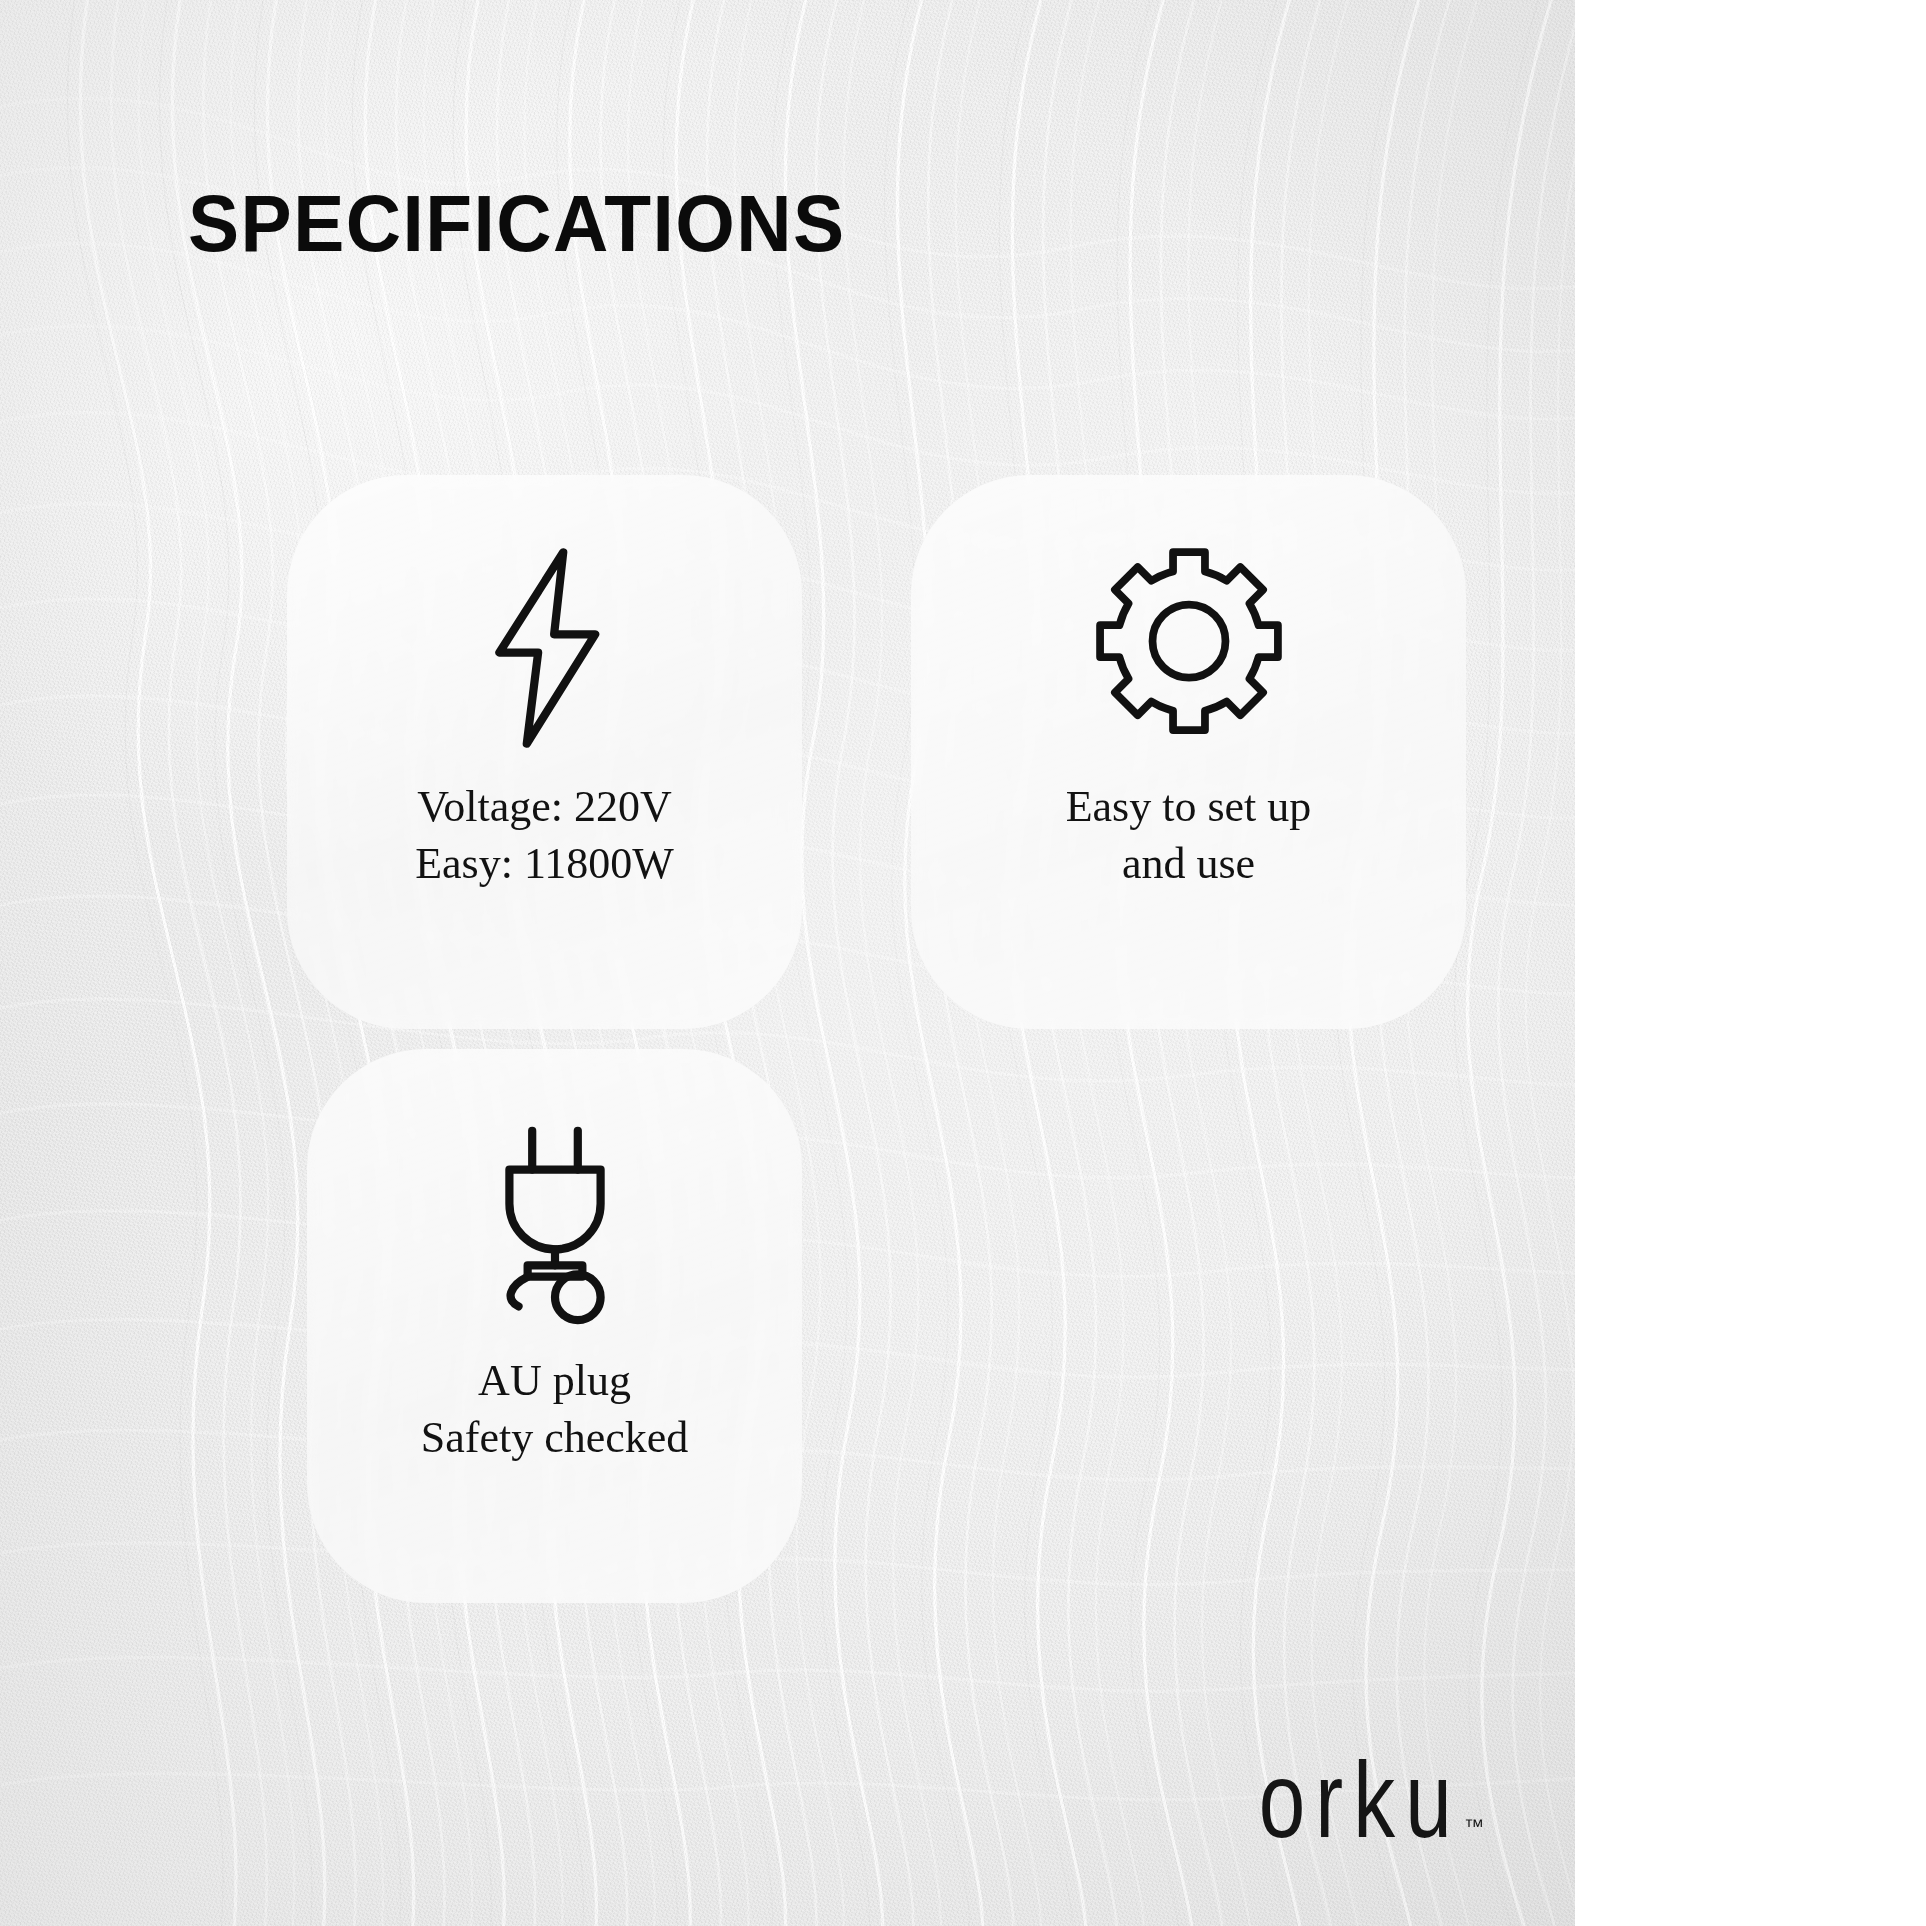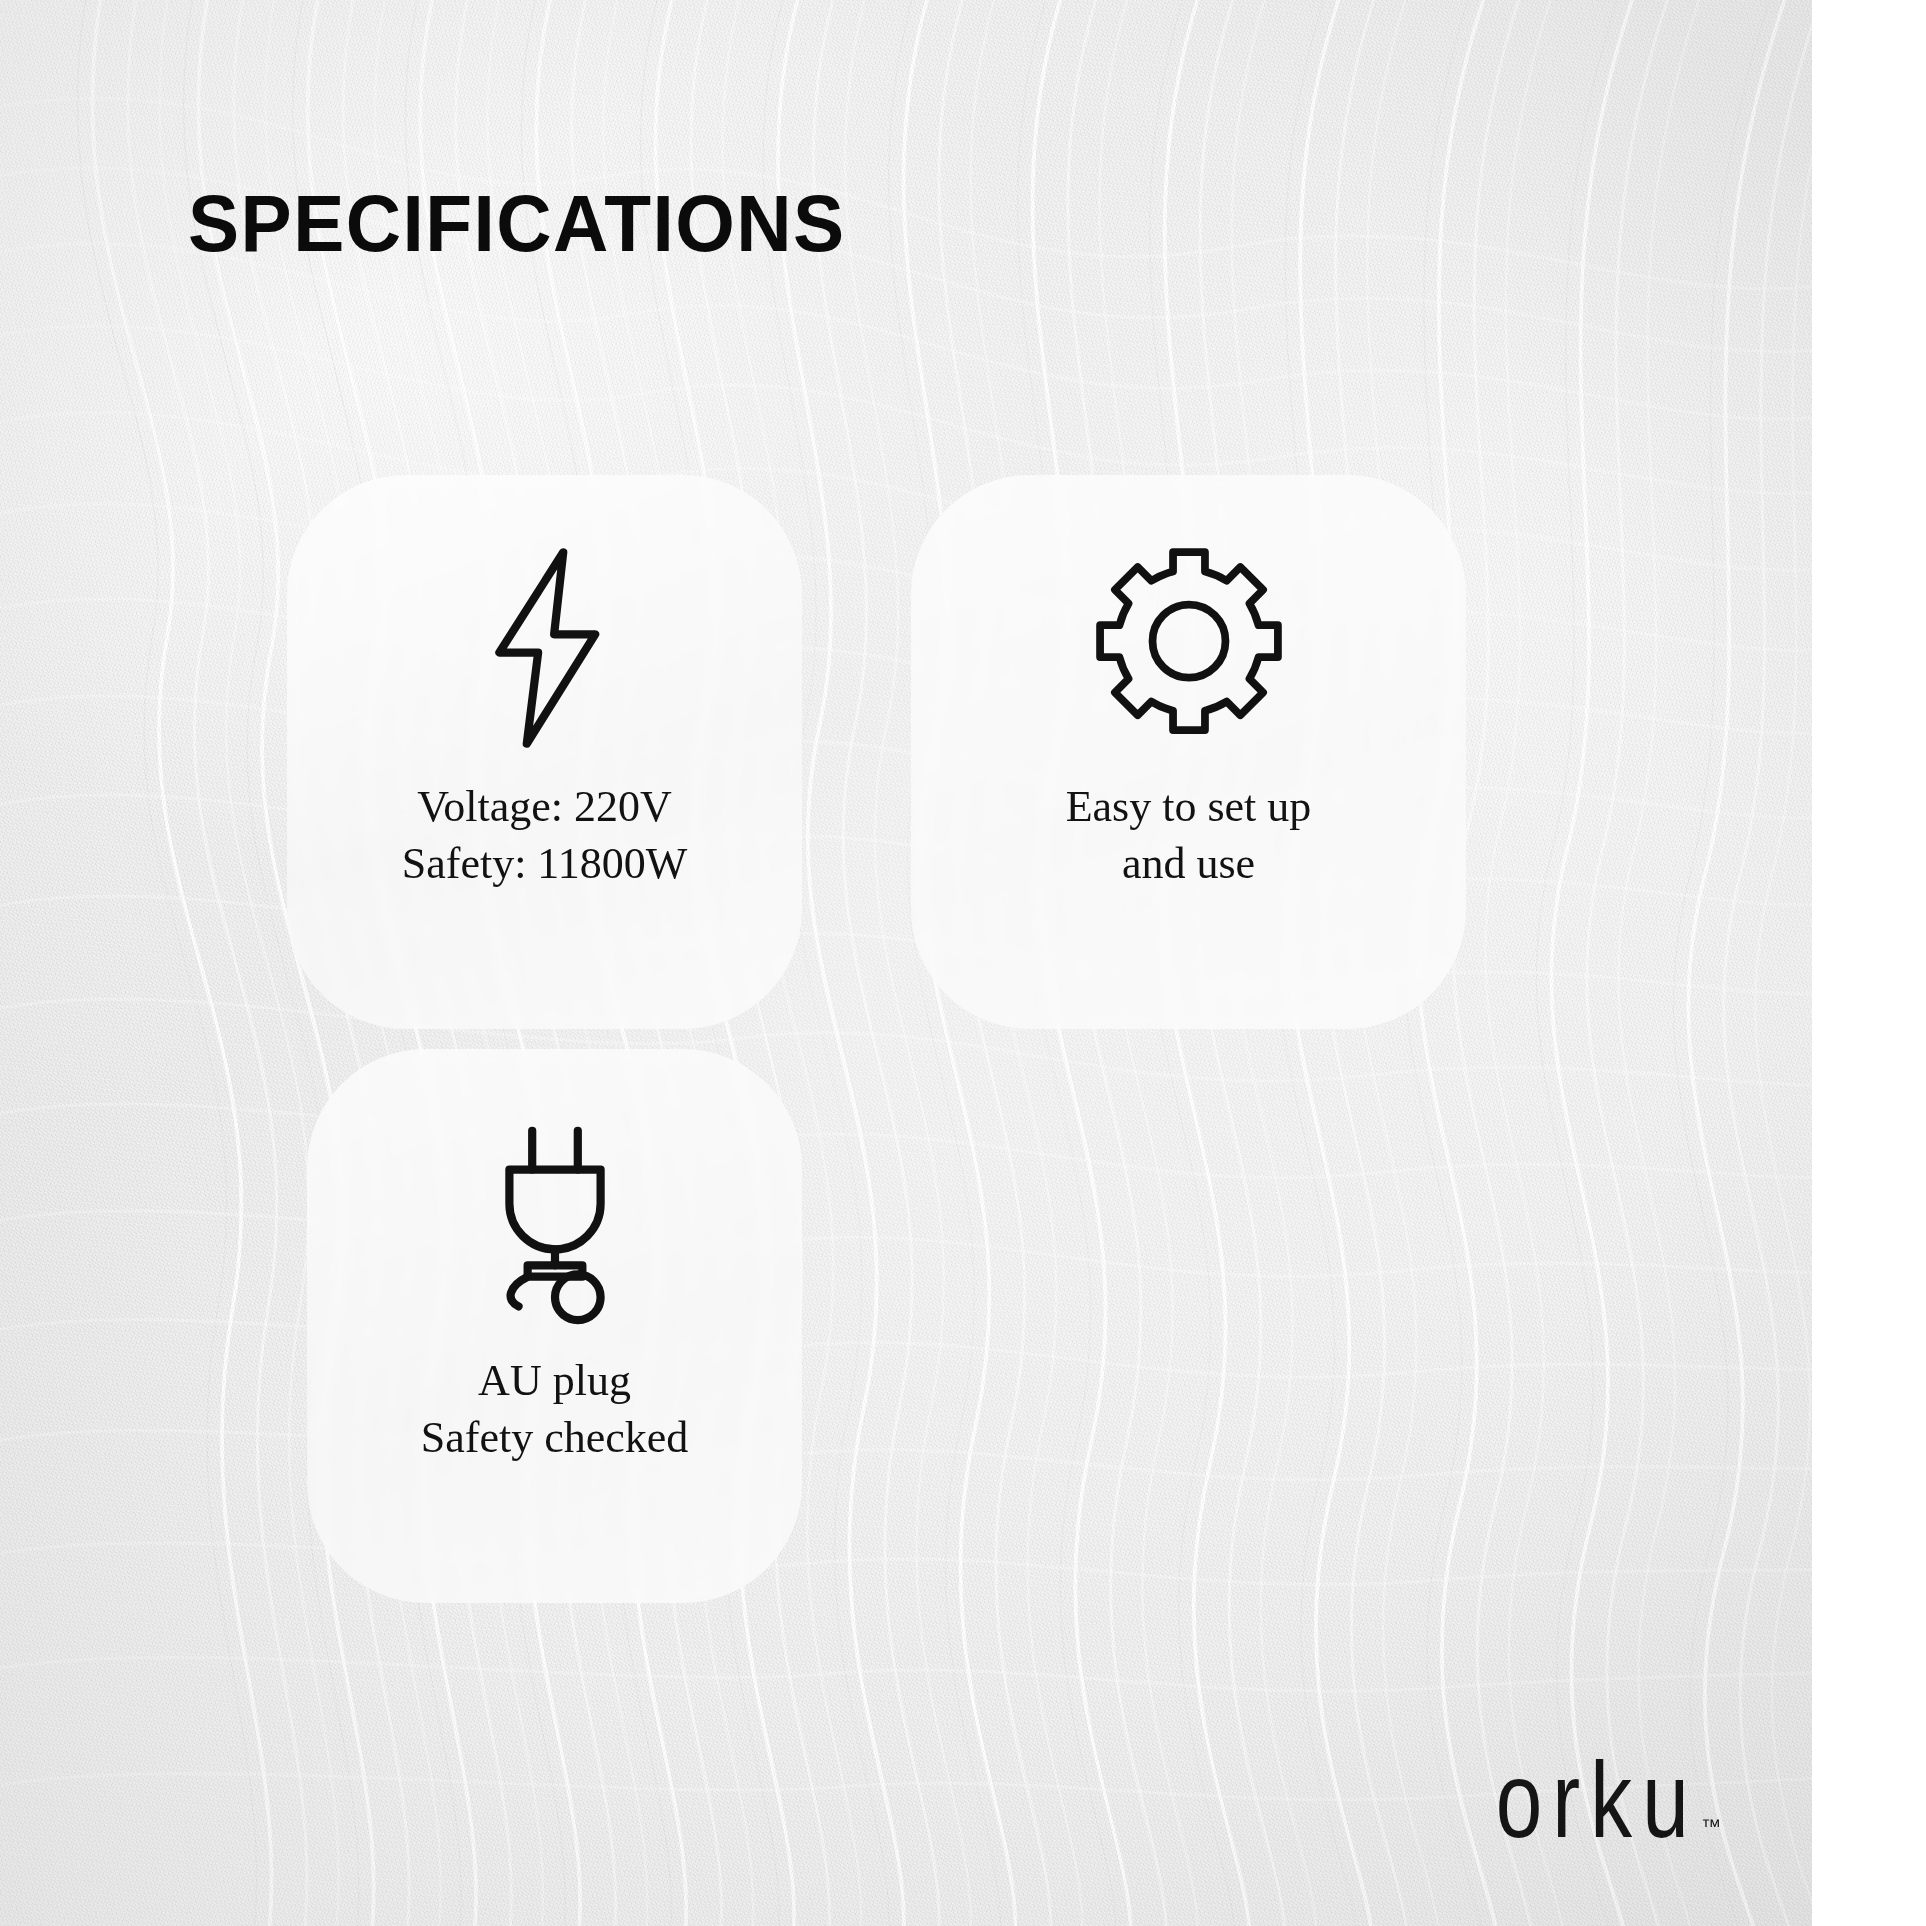--- a/index.html
+++ b/index.html
@@ -2,21 +2,21 @@
 <html><head>
 <meta charset="utf-8">
 <style>
   html, body {
     margin: 0;
     padding: 0;
     background: #ffffff;
   }
   .page {
     position: relative;
-    width: 1812px;
+    width: 1575px;
     height: 1927px;
     overflow: hidden;
     background: #d946ef;
     font-family: "Liberation Sans", sans-serif;
   }
 
   
   .bg-base {
     position: absolute;
     inset: 0;
@@ -214,21 +214,21 @@
   <div class="grid">
 
     <div class="card c1">
       <div class="icon-wrap">
         <svg viewBox="0 0 100 100" aria-hidden="true">
           <path d="M58 8 L30 52 L47 52 L42 92 L72 44 L54 44 Z" fill="none" stroke="#111111" stroke-width="3.6" stroke-linejoin="round" stroke-linecap="round"></path>
         </svg>
       </div>
       <div class="card-text">
         <span class="line">Voltage: 220V</span>
-        <span class="line">Safety: 11800W</span>
+        <span class="line">Easy: 11800W</span>
       </div>
     </div>
 
     <div class="card c3">
       <div class="icon-wrap">
         <svg viewBox="0 0 100 100" aria-hidden="true">
           <g fill="none" stroke="#111111" stroke-width="3.4" stroke-linejoin="round" stroke-linecap="round">
             <path d="M43 8 H57 V16.5 A35 35 0 0 1 66.5 20.5 L72.5 14.5 L82.5 24.5 L76.5 30.5 A35 35 0 0 1 80.5 40 H89 V54 H80.5 A35 35 0 0 1 76.5 63.5 L82.5 69.5 L72.5 79.5 L66.5 73.5 A35 35 0 0 1 57 77.5 V86 H43 V77.5 A35 35 0 0 1 33.5 73.5 L27.5 79.5 L17.5 69.5 L23.5 63.5 A35 35 0 0 1 19.5 54 H11 V40 H19.5 A35 35 0 0 1 23.5 30.5 L17.5 24.5 L27.5 14.5 L33.5 20.5 A35 35 0 0 1 43 16.5 Z"></path>
             <circle cx="50" cy="47" r="16"></circle>
           </g>

